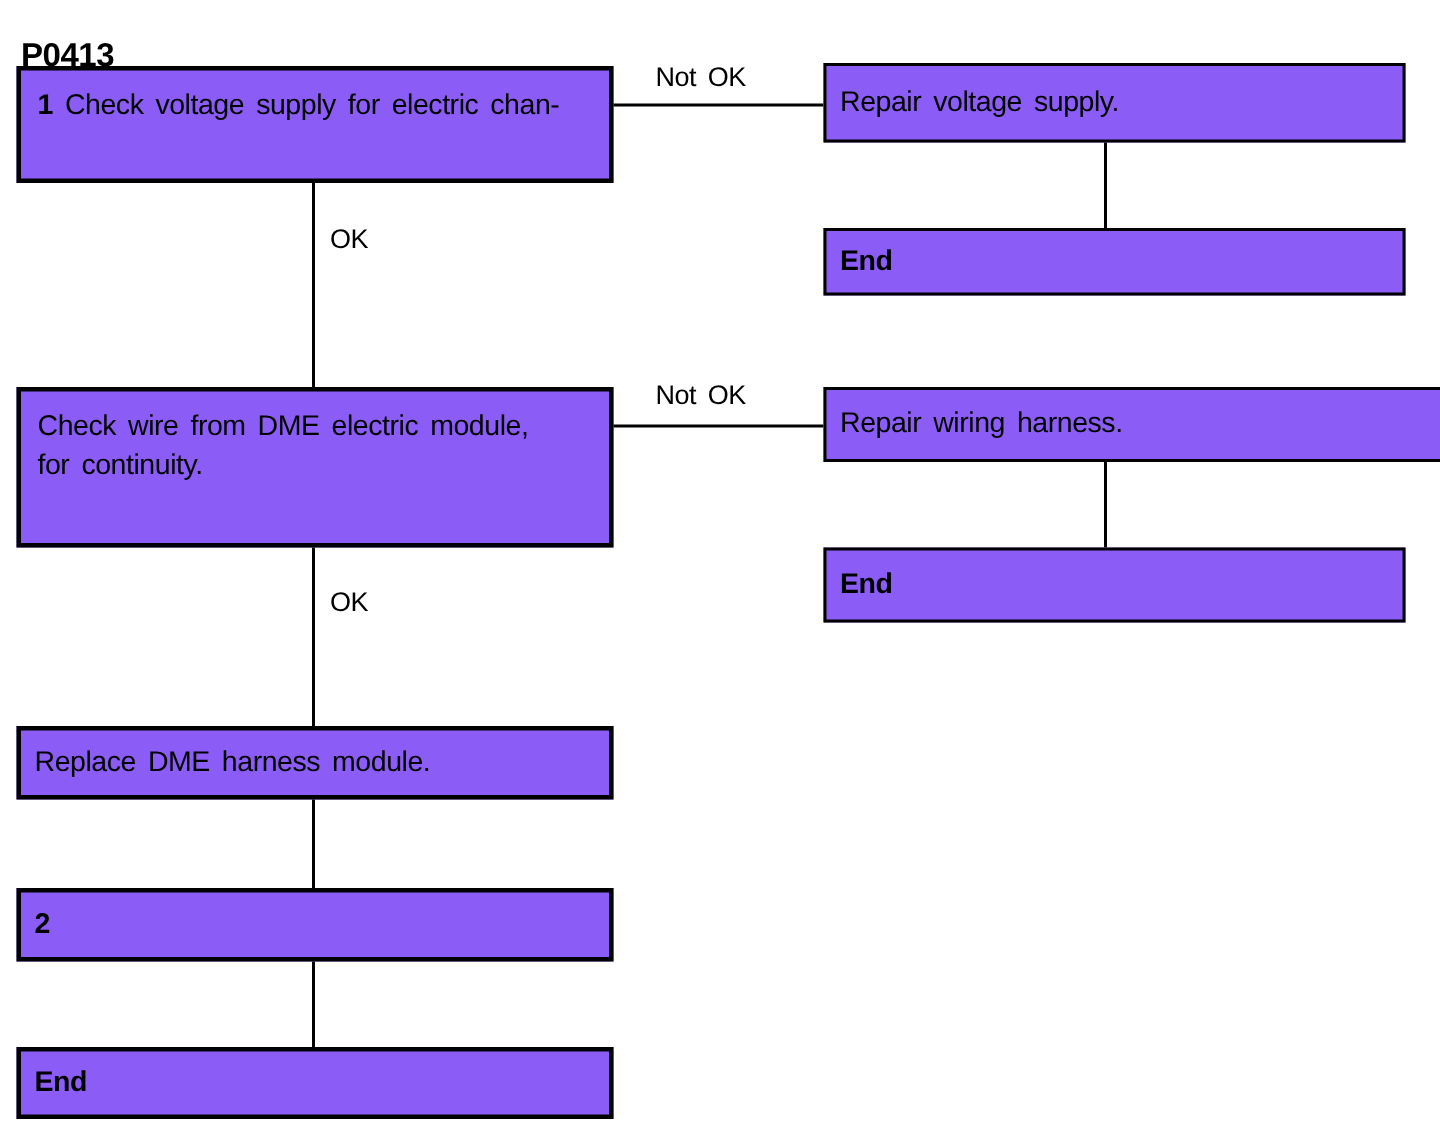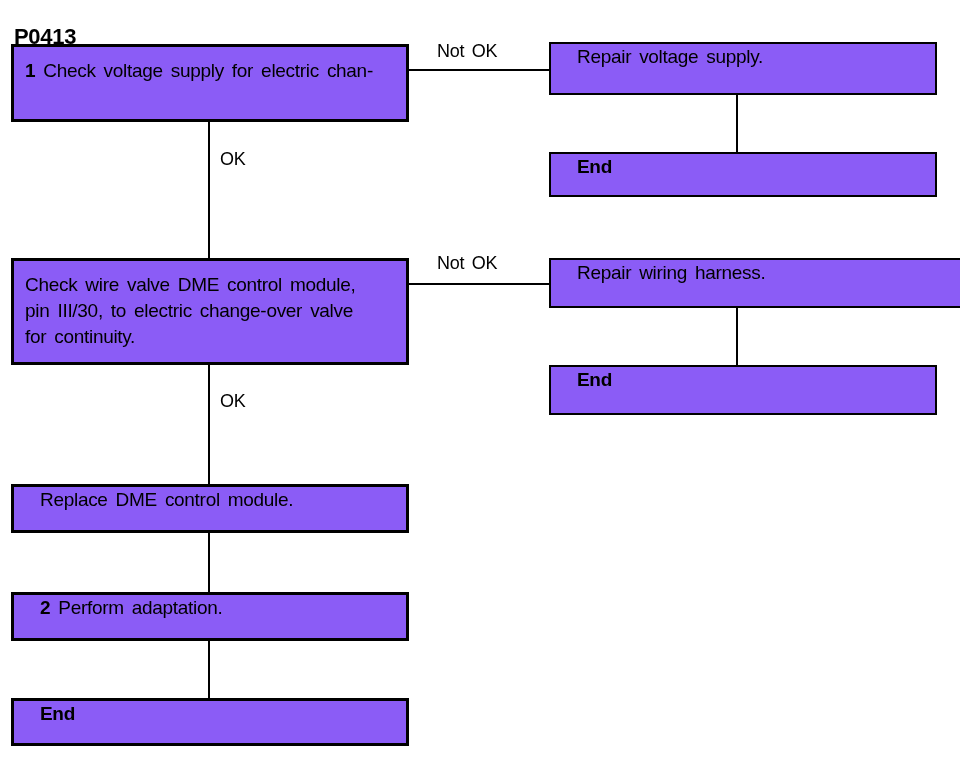--- a/index.html
+++ b/index.html
@@ -31,22 +31,22 @@
     border: 3px solid #000000;
     background: #8b5cf6;
     font-size: 19px;
     line-height: 26px;
     letter-spacing: -0.3px;
     word-spacing: 3px;
   }
   .box.thin { border-width: 2px; }
   .box.center {
     display: flex;
-    align-items: flex-start;
-    padding-left: 26px;
+    align-items: center;
+    padding-left: 9px;
     padding-right: 8px;
   }
   .box.multi {
     padding: 11px 8px 0 11px;
   }
   .box .num {
     font-weight: bold;
     margin-right: 8px;
   }
   .box.endbox { font-weight: bold; }
@@ -83,50 +83,48 @@
   <div class="cline" style="left:736px; top:95px; width:2px; height:57px;"></div>
 
   <div class="box thin center endbox" style="left:549px; top:152px; width:388px; height:45px;">
     <span>End</span>
   </div>
 
   <div class="cline" style="left:208px; top:122px; width:2px; height:136px;"></div>
   <div class="edge-label" style="left:220px; top:149px;">OK</div>
 
   <div class="box multi" style="left:11px; top:258px; width:398px; height:107px;">
-    <div>Check wire valve DME control module,</div>
-    <div>pin III/30, to electric change-over valve</div>
+    <div>Check wire from DME electric module,</div>
     <div>for continuity.</div>
   </div>
 
   <div class="cline" style="left:409px; top:283px; width:140px; height:2px;"></div>
   <div class="edge-label" style="left:437px; top:253px;">Not OK</div>
 
   <div class="box thin center" style="left:549px; top:258px; width:440px; height:50px;">
     <span>Repair wiring harness.</span>
   </div>
 
   <div class="cline" style="left:736px; top:308px; width:2px; height:57px;"></div>
 
   <div class="box thin center endbox" style="left:549px; top:365px; width:388px; height:50px;">
     <span>End</span>
   </div>
 
   <div class="cline" style="left:208px; top:365px; width:2px; height:119px;"></div>
   <div class="edge-label" style="left:220px; top:391px;">OK</div>
 
   <div class="box center" style="left:11px; top:484px; width:398px; height:49px;">
-    <span>Replace DME control module.</span>
+    <span>Replace DME harness module.</span>
   </div>
 
   <div class="cline" style="left:208px; top:533px; width:2px; height:59px;"></div>
 
   <div class="box center" style="left:11px; top:592px; width:398px; height:49px;">
     <span class="num">2</span>
-      <span>Perform adaptation.</span>
   </div>
 
   <div class="cline" style="left:208px; top:641px; width:2px; height:57px;"></div>
 
   <div class="box center endbox" style="left:11px; top:698px; width:398px; height:48px;">
     <span>End</span>
   </div>
 
 </div>
 

